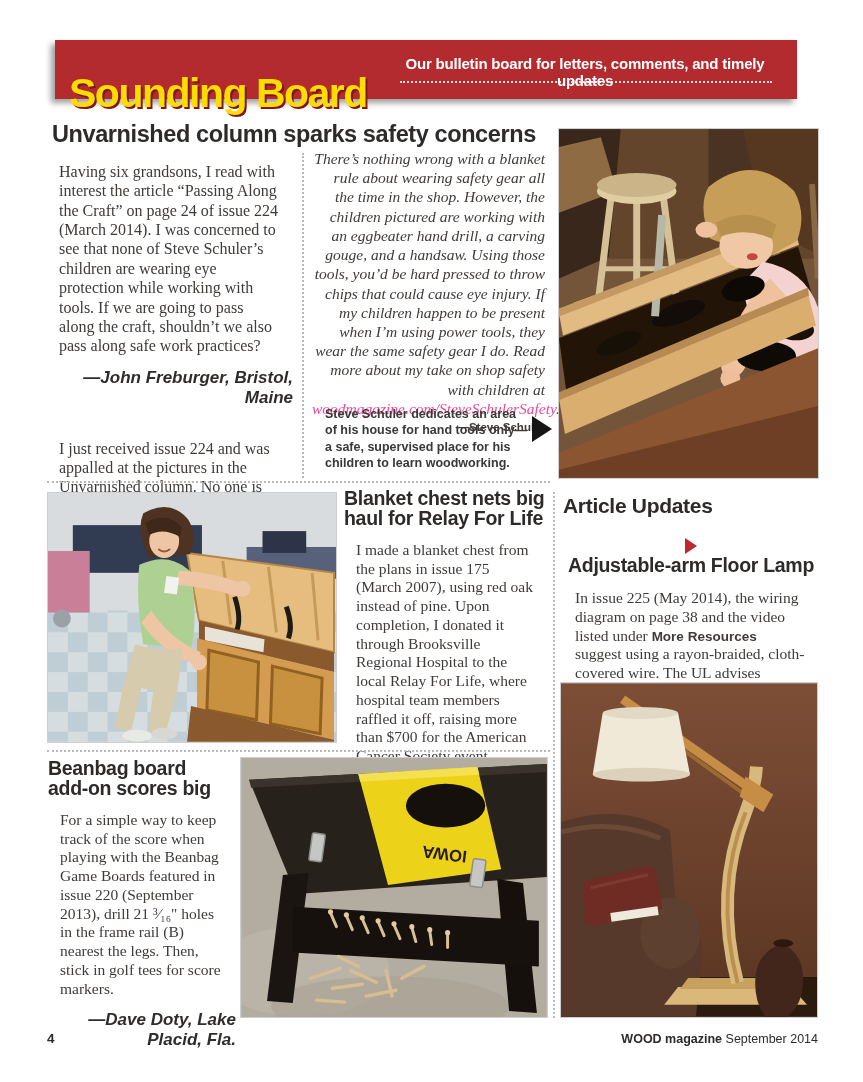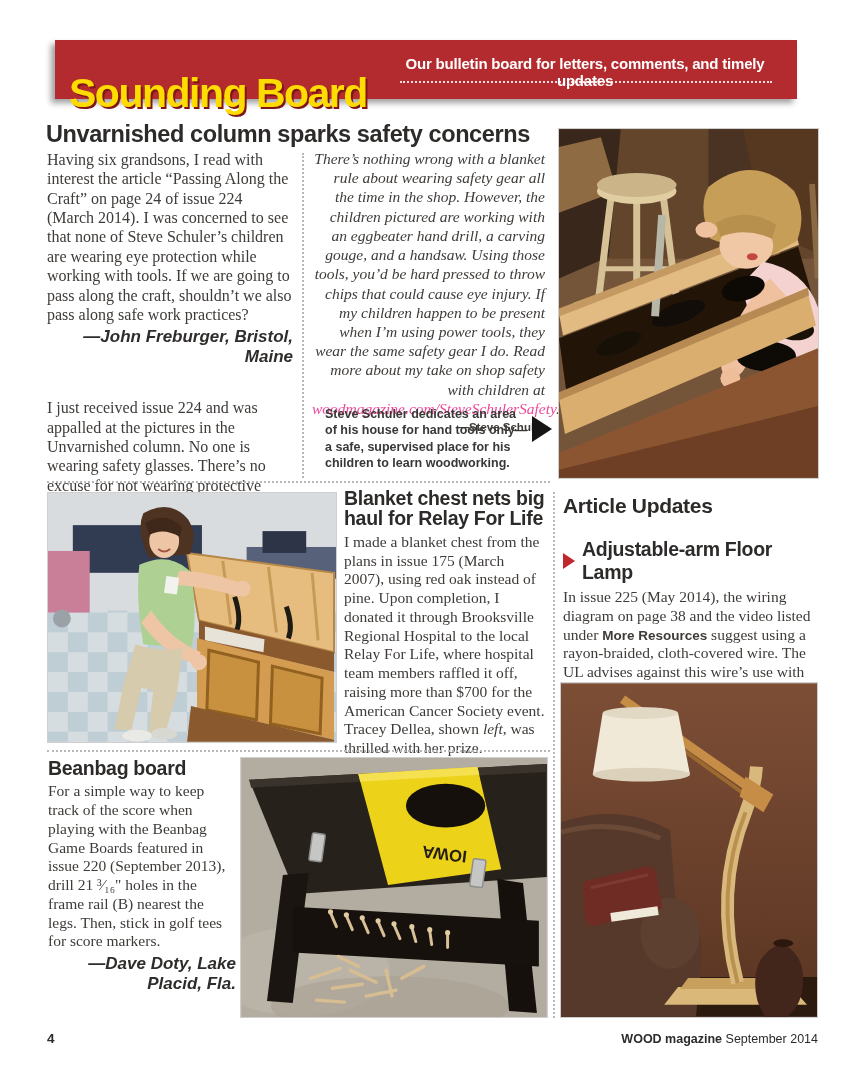--- a/index.html
+++ b/index.html
@@ -9,23 +9,23 @@
   
   .banner{position:absolute;left:55px;top:40px;width:742px;height:59px;background:#b32b2f;
           box-shadow:-4px 4px 6px rgba(0,0,0,.38);}
   .banner-title{position:absolute;left:14px;top:3px;font-weight:bold;font-size:41px;
           letter-spacing:-1.5px;color:#ffdc00;text-shadow:2px 2px 0 #7e1618;}
   .banner-sub{position:absolute;left:330px;top:15px;width:400px;text-align:center;color:#fff;
           font-weight:bold;font-size:15px;letter-spacing:-0.2px;}
   .banner-dots{position:absolute;left:345px;top:41px;width:372px;border-top:2px dotted rgba(255,255,255,.85);}
 
   
-  .headline1{position:absolute;left:46px;top:121px;margin:0;font-size:23.5px;font-weight:bold;
+  .headline1{position:absolute;left:52px;top:121px;margin:0;font-size:23.5px;font-weight:bold;
           color:#2d2b29;letter-spacing:-0.4px;}
-  .serif{font-family:"Liberation Serif",serif;font-size:16px;line-height:1.21;color:#3e3b38;margin:0;}
+  .serif{font-family:"Liberation Serif",serif;font-size:16px;line-height:1.21;color:#3e3b38;margin:12px;}
   .byline{font-style:italic;font-weight:bold;font-size:17px;color:#2f2d2b;text-align:right;margin-top:3px;}
   .col1{position:absolute;left:47px;top:150px;width:246px;}
   .letter2{margin-top:31px;}
   .mag-italic{font-style:italic;}
 
   .vdiv{position:absolute;border-left:2px dotted #b8b8b8;}
   .vdiv1{left:302px;top:153px;height:325px;}
   .vdiv2{left:553px;top:492px;height:526px;}
   .hr{position:absolute;border-top:2px dotted #b8b8b8;}
   .hr1{left:47px;top:481px;width:503px;}
@@ -49,21 +49,21 @@
   .photo-beanbag{left:240px;top:757px;width:308px;height:261px;}
   .photo-lamp{left:560px;top:682px;width:258px;height:336px;}
 
   .col-blanket{position:absolute;left:344px;top:488px;width:203px;}
   .h2line{display:block;font-size:19.5px;line-height:1.05;font-weight:bold;color:#2d2b29;letter-spacing:-0.3px;}
   .col-blanket .serif,.col-updates .serif,.col-beanbag .serif{font-size:15.5px;}
   .col-blanket .h2wrap{margin-bottom:4px;}
 
   .col-updates{position:absolute;left:563px;top:494px;width:256px;}
   .h-updates{margin:0 0 20px;font-size:21px;font-weight:bold;color:#2d2b29;letter-spacing:-0.3px;}
-  .updates-item{display:flex;align-items:center;gap:7px;margin:0 0 4px;}
+  .updates-item{display:flex;align-items:center;margin:0 0 4px;flex-direction:column;}
   .red-tri{width:0;height:0;border-left:12px solid #c0272d;border-top:8px solid transparent;
         border-bottom:8px solid transparent;flex:0 0 auto;}
   .updates-item-title{font-size:19.5px;font-weight:bold;color:#2d2b29;letter-spacing:-0.3px;}
   .more-res{font-family:"Liberation Sans",sans-serif;font-weight:bold;font-size:13.5px;}
   .tree-icon{display:inline-block;vertical-align:-2px;margin-left:3px;}
 
   .col-beanbag{position:absolute;left:48px;top:758px;width:188px;}
   .col-beanbag .h2wrap{margin-bottom:4px;}
 
   .footer{position:absolute;left:47px;top:1031px;width:771px;display:flex;
@@ -217,20 +217,21 @@
           <rect x="5.6" y="8" width="1.8" height="5.2" fill="#266f3a"></rect>
           <rect x="2.8" y="13" width="7.4" height="1.6" fill="#266f3a"></rect>
         </svg></p>
   </div>
 
   <div class="hr hr2"></div>
 
   <div class="col-beanbag">
     <div class="h2wrap">
       <span class="h2line">Beanbag board</span>
+      <span class="h2line">add-on scores big</span>
     </div>
     <p class="serif">For a simple way to keep track of the score when playing with the Beanbag Game Boards featured in issue 220 (September 2013), drill 21 ³⁄₁₆" holes in the frame rail (B) nearest the legs. Then, stick in golf tees for score markers.</p>
     <div class="byline">—Dave Doty, Lake Placid, Fla.</div>
   </div>
 
   <div class="photo photo-beanbag">
     <svg viewBox="0 0 308 261">
       <rect width="308" height="261" fill="#b3aca0"></rect>
       <ellipse cx="60" cy="215" rx="90" ry="45" fill="#bdb6a9" opacity="0.7"></ellipse>
       <ellipse cx="255" cy="70" rx="95" ry="55" fill="#a9a195" opacity="0.6"></ellipse>

